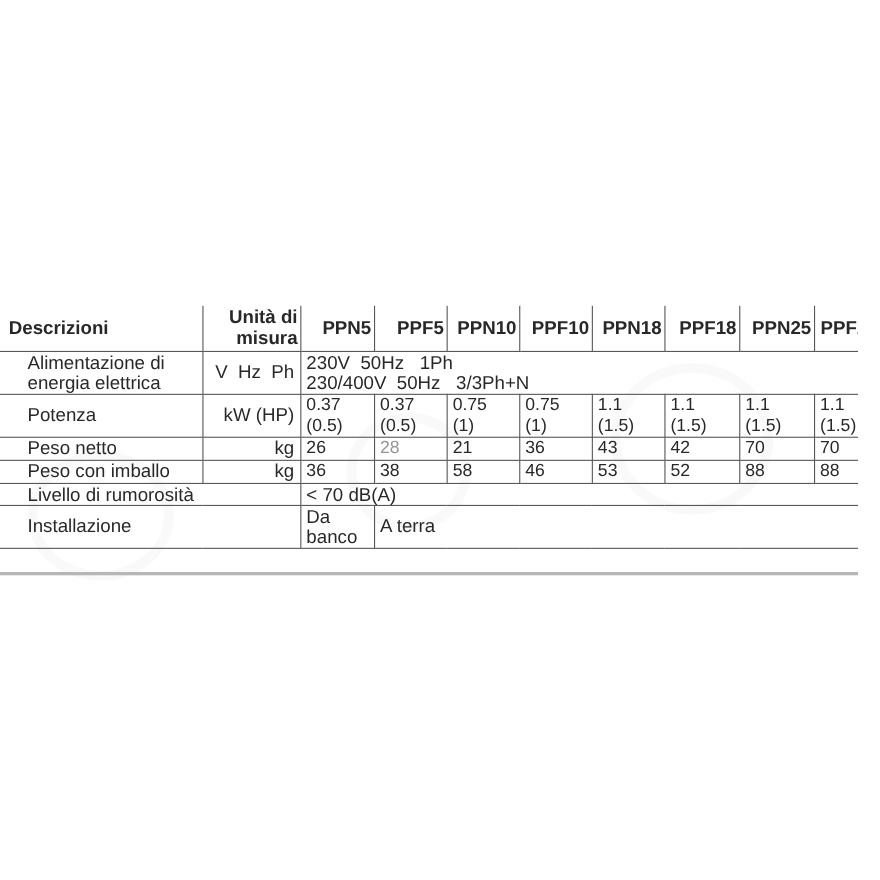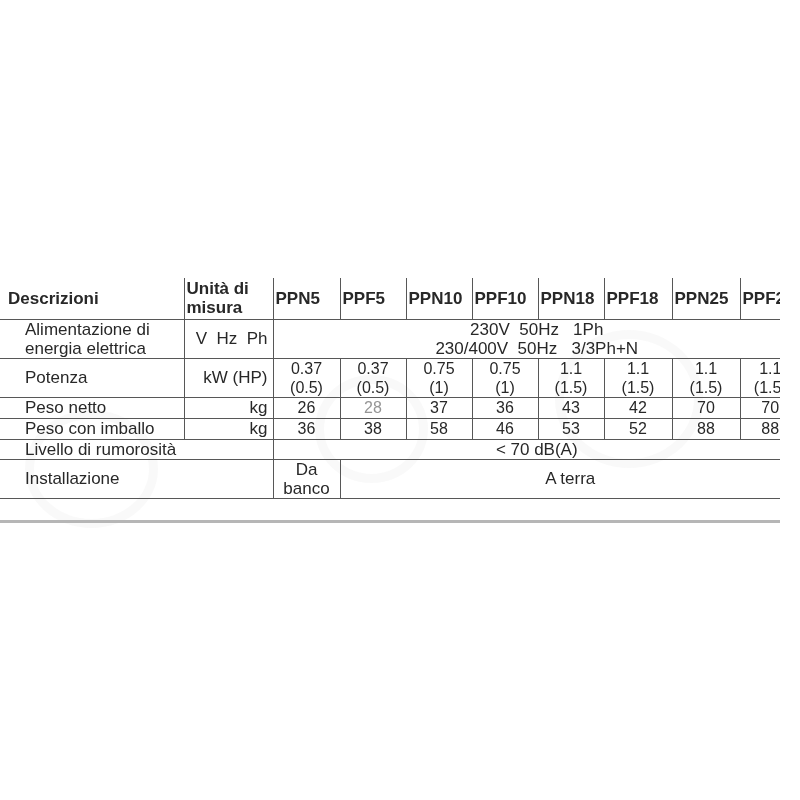--- a/index.html
+++ b/index.html
@@ -32,21 +32,21 @@
     padding:0 5px;
     vertical-align:middle;
     overflow:hidden;
   }
   .spec th:last-child, .spec td:last-child{
     border-right:none;
   }
   .spec th{
     font-weight:bold;
     font-size:17px;
-    text-align:left;
+    text-align:right;
     line-height:19px;
     white-space:pre-wrap;
     padding:0 2px;
   }
   .spec th.desc-head{
     text-align:left;
     padding-left:8px;
   }
   td.lbl{
     text-align:left;
@@ -54,21 +54,21 @@
     padding-left:25px;
     white-space:pre-wrap;
     line-height:19px;
   }
   td.unit{
     text-align:right;
     font-size:17px;
     white-space:pre-wrap;
   }
   td.val{
-    text-align:center;
+    text-align:left;
     font-size:16px;
     white-space:pre-wrap;
     line-height:19px;
   }
   td.val.big{
     font-size:17px;
   }
   td.faded{
     color:#959595;
   }
@@ -156,21 +156,21 @@
       <td class="val">1.1
 (1.5)</td>
     </tr>
 
 
     <tr style="height:20px">
       <td class="lbl">Peso netto</td>
       <td class="unit">kg</td>
       <td class="val">26</td>
       <td class="val faded">28</td>
-      <td class="val">37</td>
+      <td class="val">21</td>
       <td class="val">36</td>
       <td class="val">43</td>
       <td class="val">42</td>
       <td class="val">70</td>
       <td class="val">70</td>
     </tr>
 
     <tr style="height:20px">
       <td class="lbl">Peso con imballo</td>
       <td class="unit">kg</td>

